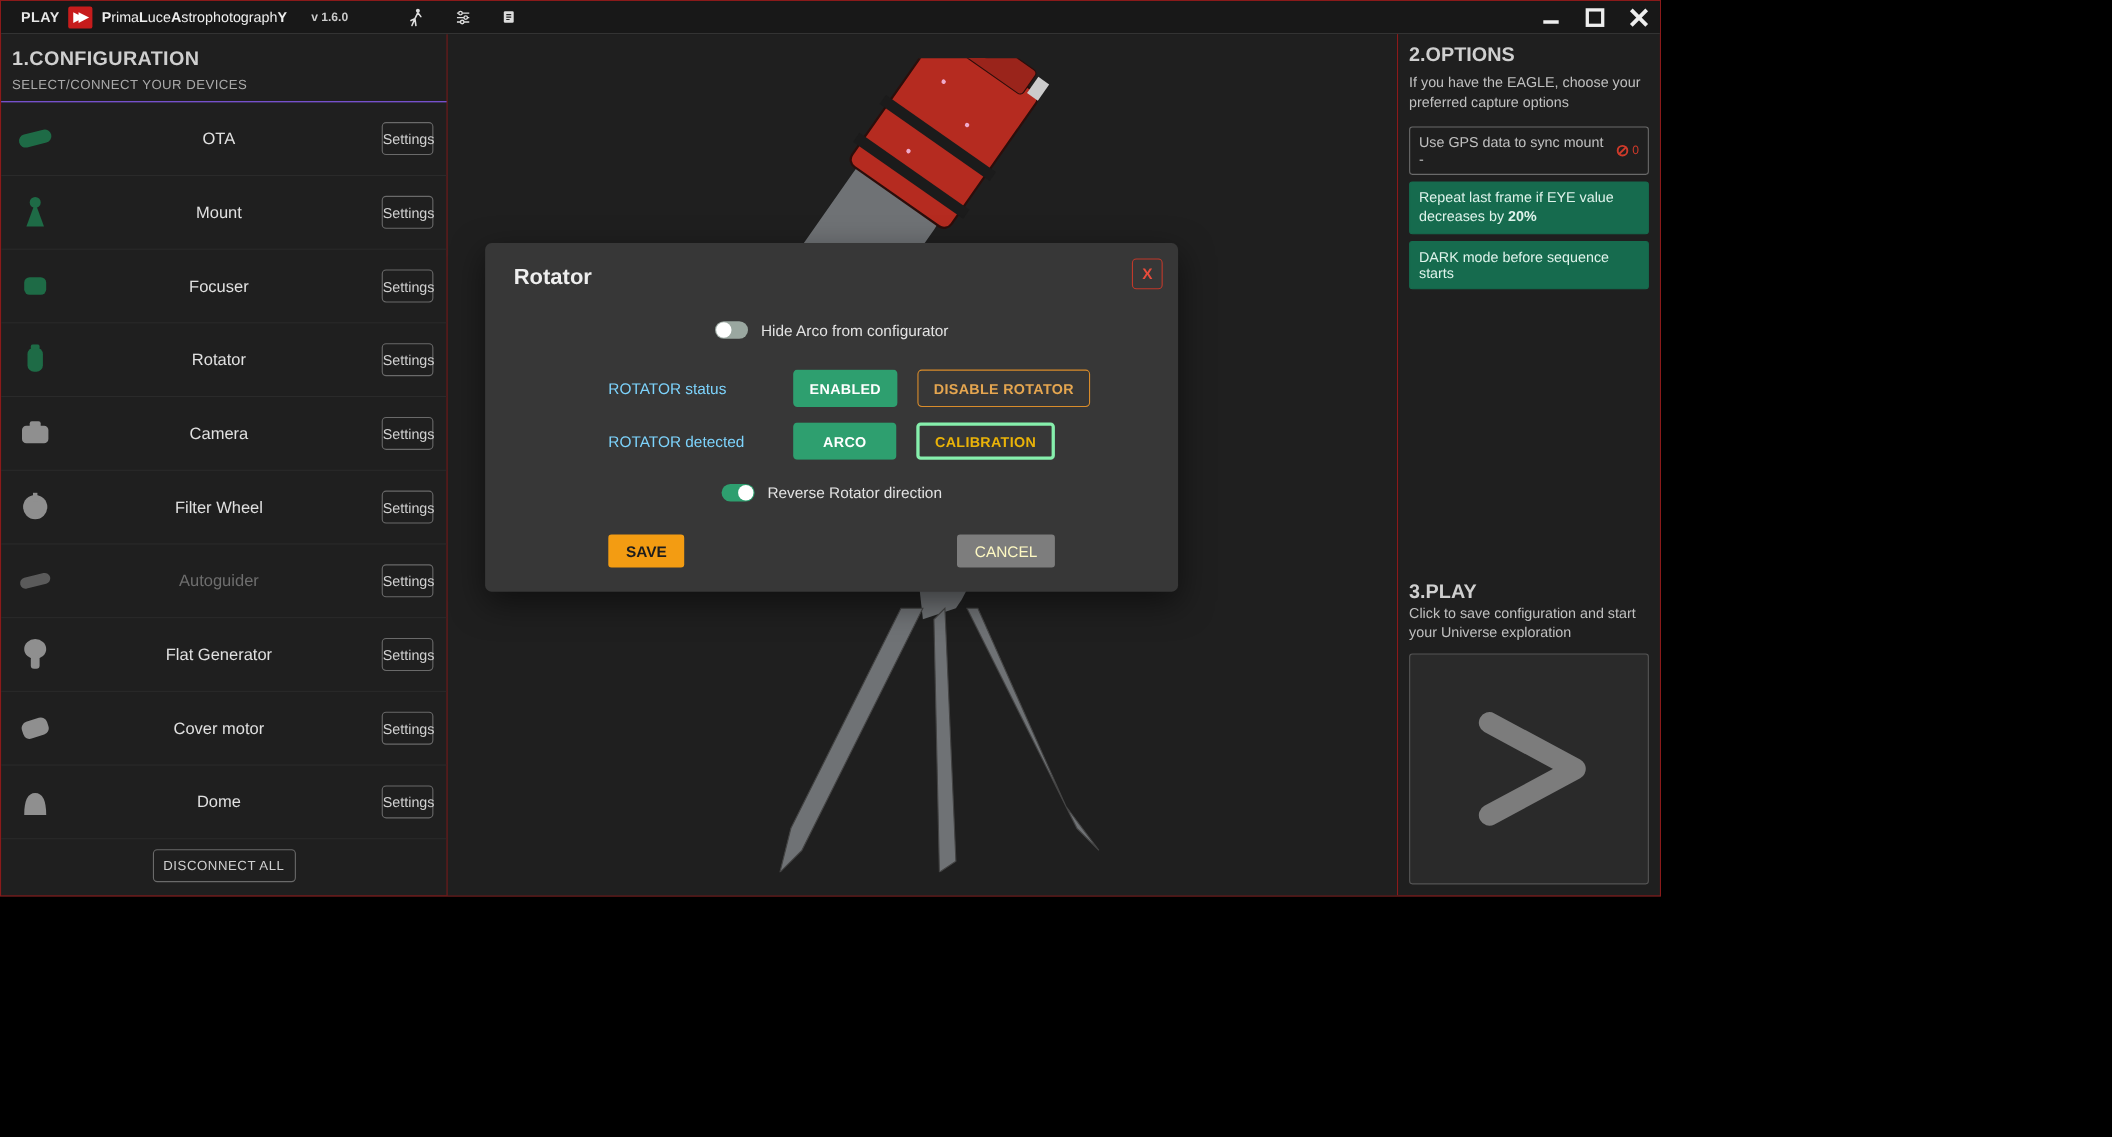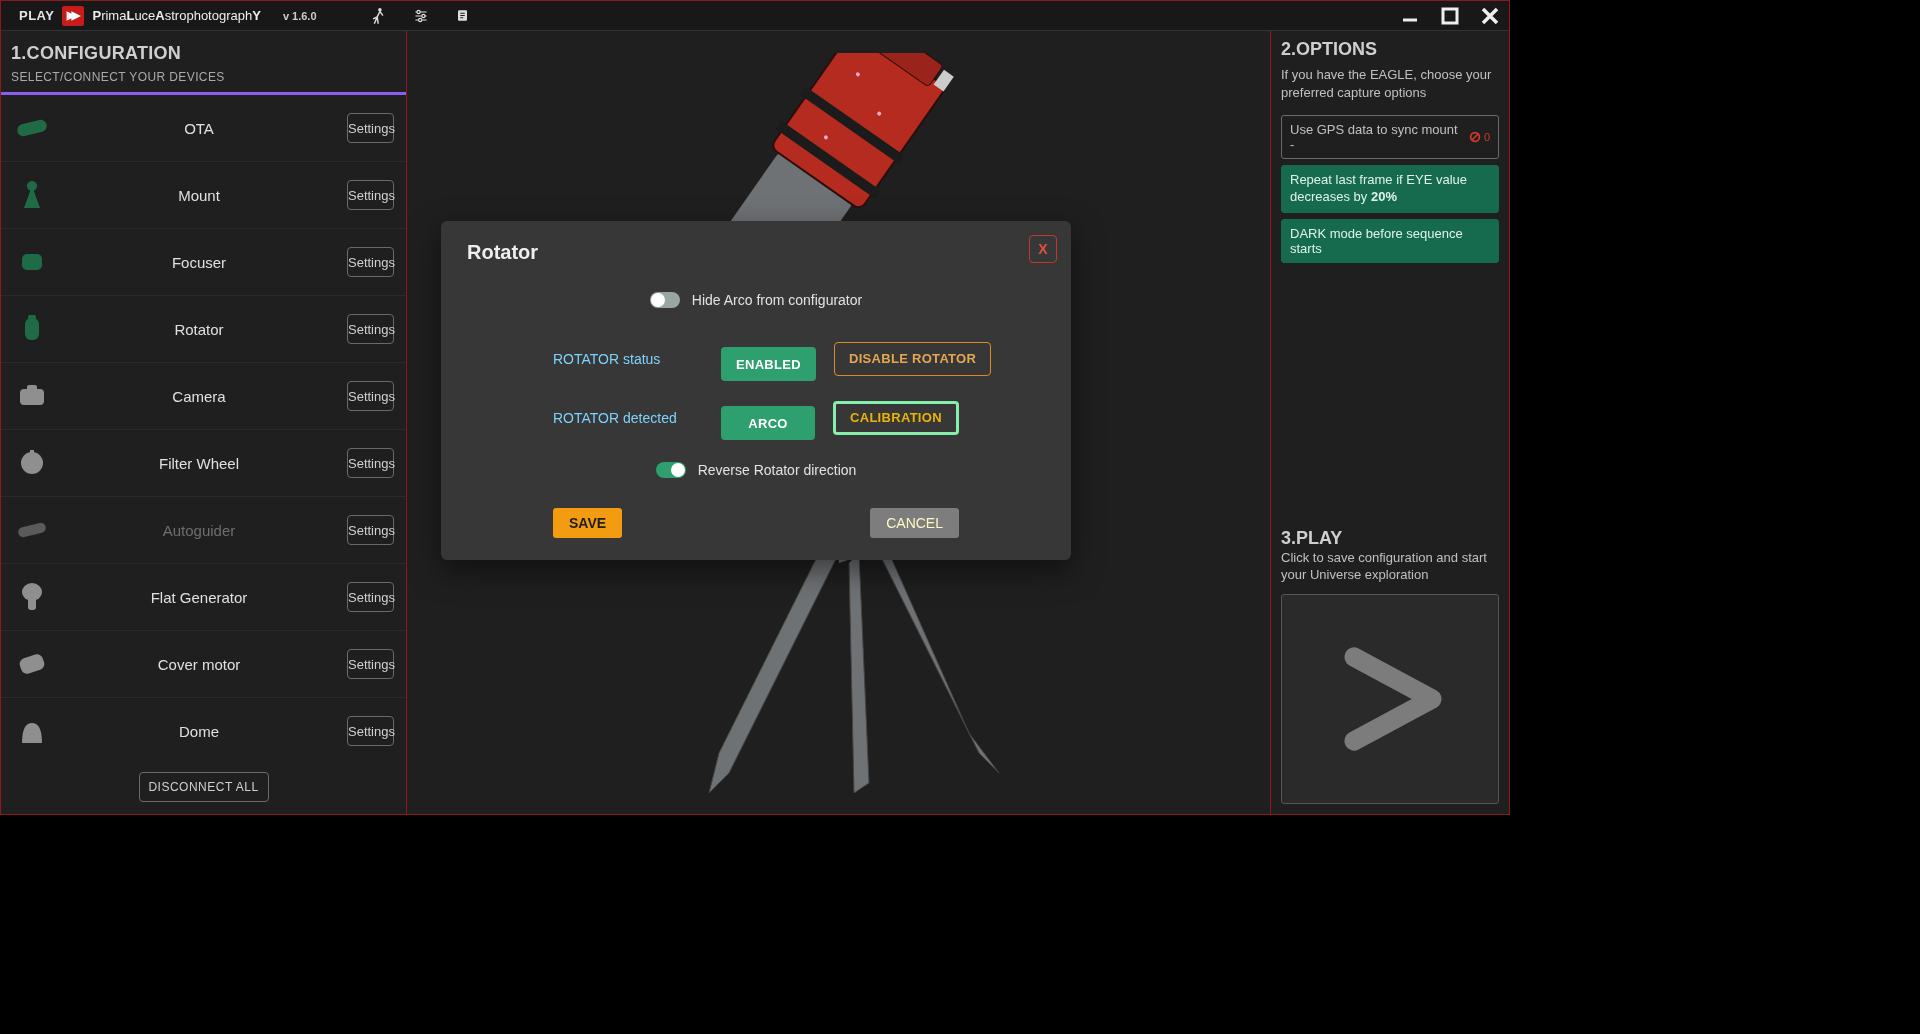--- a/index.html
+++ b/index.html
@@ -17,21 +17,21 @@
   .titlebar .ver { font-size: 11px; color: #ccc; margin-left: 14px; font-weight: 600; }
   .titlebar .tb-center { display: flex; gap: 18px; margin-left: 50px; }
   .titlebar .tb-icon { width: 24px; height: 24px; display: flex; align-items: center; justify-content: center; color: #ddd; cursor: pointer; }
   .titlebar .tb-right { position: absolute; right: 6px; top: 2px; display: flex; gap: 14px; align-items: center; }
   .winbtn { width: 26px; height: 26px; display: flex; align-items: center; justify-content: center; cursor: pointer; }
 
   
   .content { display: flex; height: calc(100% - 30px); }
   .sidebar { width: 406px; border-right: 1px solid #8b1a1a; display: flex; flex-direction: column; padding: 8px 0 12px; }
   .sidebar h2 { font-size: 18px; font-weight: 600; color: #cfcfcf; padding: 4px 10px 2px; letter-spacing: .3px; }
-  .sidebar .subhead { font-size: 12px; letter-spacing: .4px; color: #aaa; padding: 4px 10px 8px; border-bottom: 3px solid #8b5cf6; }
+  .sidebar .subhead { font-size: 12px; letter-spacing: .4px; color: #aaa; padding: 4px 10px 8px; border-bottom: 1px solid #8b5cf6; }
   .dev-list { flex: 1; overflow: hidden; }
   .dev-row { display: flex; align-items: center; height: 67px; padding: 0 12px; border-bottom: 1px solid #2a2a2a; }
   .dev-icon { width: 38px; height: 38px; display: flex; align-items: center; justify-content: center; }
   .dev-name { flex: 1; text-align: center; font-size: 15px; color: #e0e0e0; }
   .dev-name.disabled { color: #6e6e6e; }
   .settings-btn { width: 47px; height: 30px; border: 1px solid #6a6a6a; border-radius: 4px; background: transparent; color: #d0d0d0; font-size: 13px; cursor: pointer; }
   .disconnect-row { display: flex; justify-content: center; padding-top: 8px; }
   .disconnect-btn { width: 130px; height: 30px; border: 1px solid #6a6a6a; border-radius: 4px; background: transparent; color: #d0d0d0; font-size: 12px; letter-spacing: .5px; cursor: pointer; }
 
   .center { flex: 1; position: relative; background: #1f1f1f; border-right: 1px solid #8b1a1a; display: flex; align-items: center; justify-content: center; }
@@ -51,21 +51,21 @@
   .play-big svg { width: 120px; height: 120px; }
 
   
   .modal { position: absolute; left: 440px; top: 220px; width: 630px; background: #373737; border-radius: 6px; box-shadow: 0 10px 30px rgba(0,0,0,.5); padding: 20px 26px 22px; z-index: 50; }
   .modal h3 { font-size: 20px; color: #eee; font-weight: 600; margin-bottom: 28px; }
   .modal .close-x { position: absolute; right: 14px; top: 14px; width: 28px; height: 28px; border: 1px solid #c0392b; border-radius: 4px; color: #e74c3c; font-weight: 700; display: flex; align-items: center; justify-content: center; cursor: pointer; font-size: 14px; }
   .modal .toggle-row { display: flex; align-items: center; justify-content: center; gap: 12px; margin-bottom: 28px; font-size: 14px; color: #e2e2e2; }
   .modal .form-row { display: flex; align-items: center; margin: 14px 0; gap: 18px; padding-left: 86px; }
   .modal .form-row .lbl { width: 150px; font-size: 14px; color: #7dd3fc; }
   .pill { height: 34px; min-width: 94px; border-radius: 4px; display: inline-flex; align-items: center; justify-content: center; font-size: 13px; font-weight: 600; letter-spacing: .3px; padding: 0 14px; cursor: pointer; border: 1px solid transparent; }
-  .pill.green { background: #2e9f6f; color: #fff; margin-top: 11px; }
+  .pill.green { background: #2e9f6f; color: #fff; }
   .pill.amber { border: 1px solid #d98c2b; color: #e5a650; background: transparent; }
   .pill.outline { border: 3px solid #86efac; color: #eab308; background: transparent; }
   .modal .actions { display: flex; justify-content: space-between; margin-top: 30px; padding: 0 86px; }
   .btn-save { background: #f39c12; color: #1d1d1d; font-weight: 700; border: none; border-radius: 3px; height: 30px; padding: 0 16px; cursor: pointer; font-size: 14px; }
   .btn-cancel { background: #7d7d7d; color: #fef9c3; border: none; border-radius: 3px; height: 30px; padding: 0 16px; cursor: pointer; font-size: 14px; }
 
   .toggle { width: 30px; height: 16px; border-radius: 8px; position: relative; cursor: pointer; }
   .toggle .knob { position: absolute; top: 1px; width: 14px; height: 14px; border-radius: 50%; background: #fff; transition: left .1s; }
   .toggle.off { background: #9aa7a0; }
   .toggle.off .knob { left: 1px; }

